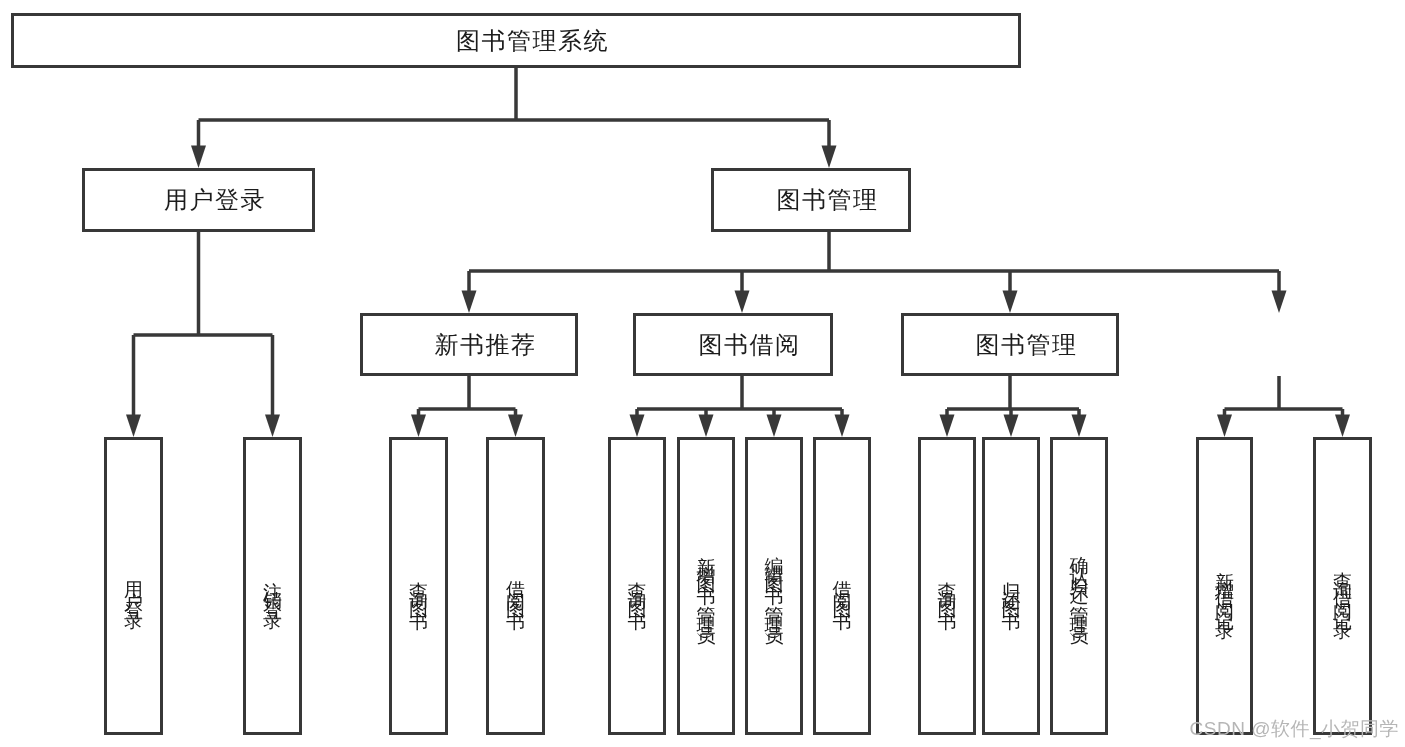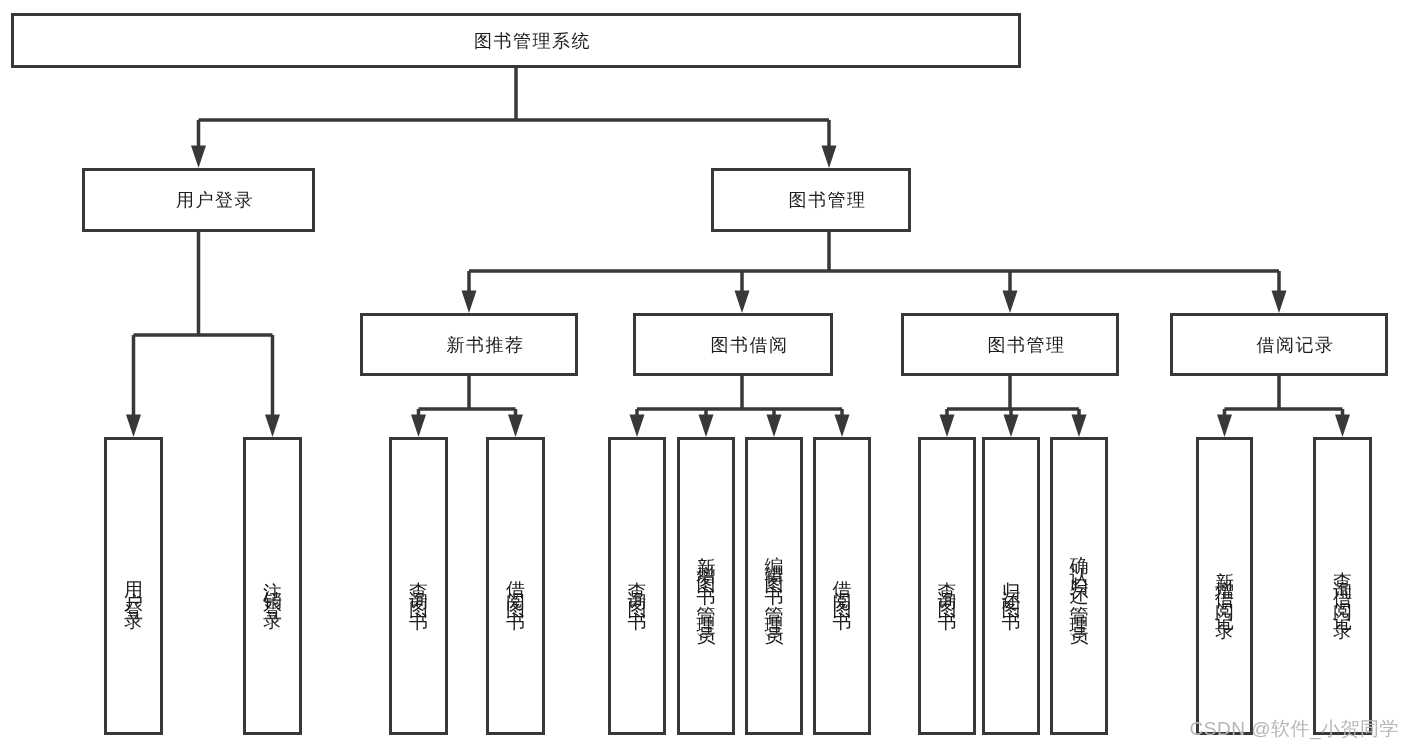--- a/index.html
+++ b/index.html
@@ -29,21 +29,21 @@
   .node {
     position: absolute;
     box-sizing: border-box;
     border: 3px solid #383838;
     background: #ffffff;
     display: flex;
     align-items: center;
     justify-content: center;
     color: #1c1c1c;
   }
-  .hbox { font-size: 18px; letter-spacing: 1.5px; padding-left: 33px; }
+  .hbox { font-size: 24px; letter-spacing: 1.5px; padding-left: 33px; }
   .vbox { font-size: 19px; }
   .vtext {
     writing-mode: vertical-rl;
     letter-spacing: 10px;
     line-height: 1.05;
     white-space: nowrap;
   }
   .watermark {
     position: absolute;
     top: 716px;
@@ -136,23 +136,20 @@
 
   <div class="node hbox n-new">
     <span>新书推荐</span>
   </div>
   <div class="node hbox n-borrow">
     <span>图书借阅</span>
   </div>
   <div class="node hbox n-current">
     <span>图书管理</span>
   </div>
-  <div class="node hbox n-records">
-    <span>借阅记录</span>
-  </div>
 
   <div class="node vbox v n-a1">
     <span class="vtext">用户登录</span>
   </div>
   <div class="node vbox v n-a2">
     <span class="vtext">注销登录</span>
   </div>
 
   <div class="node vbox v n-b1">
     <span class="vtext">查询图书</span>

